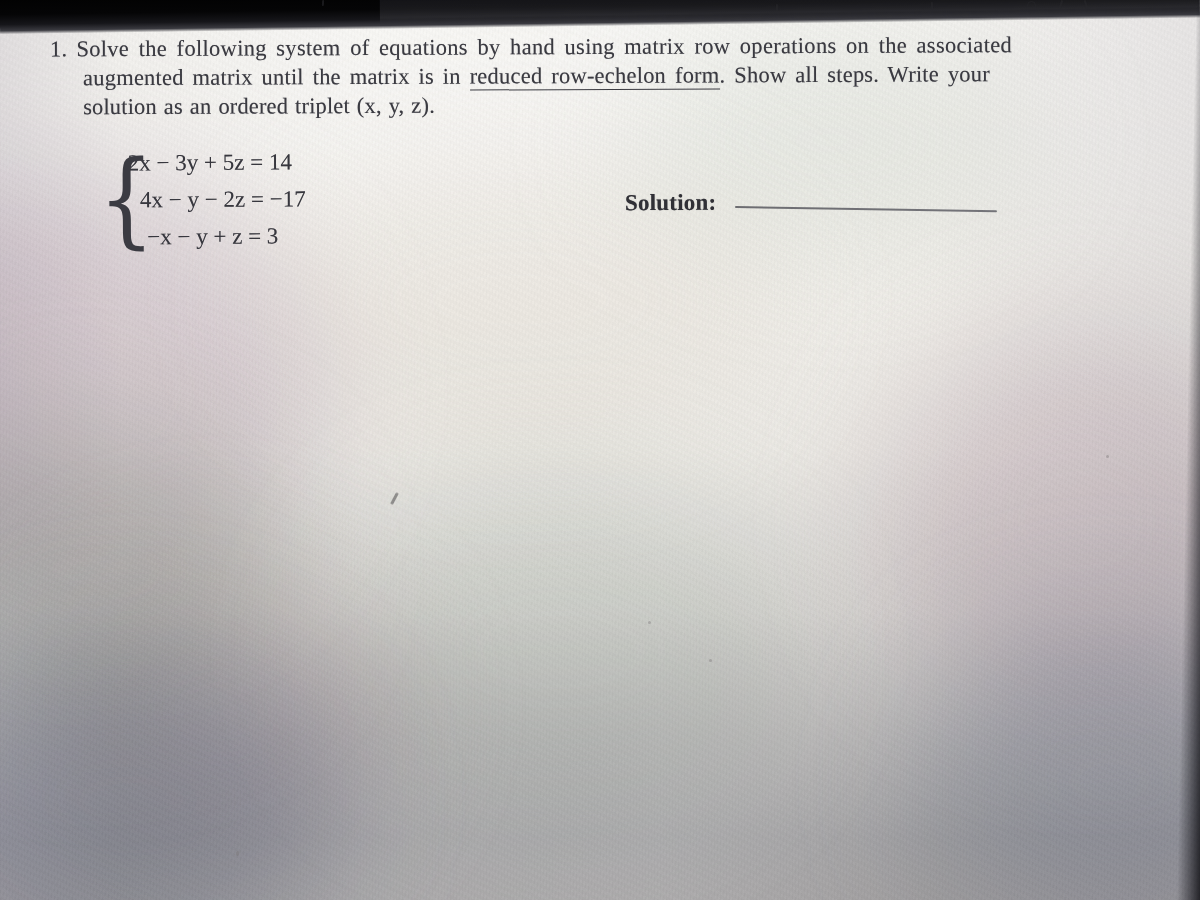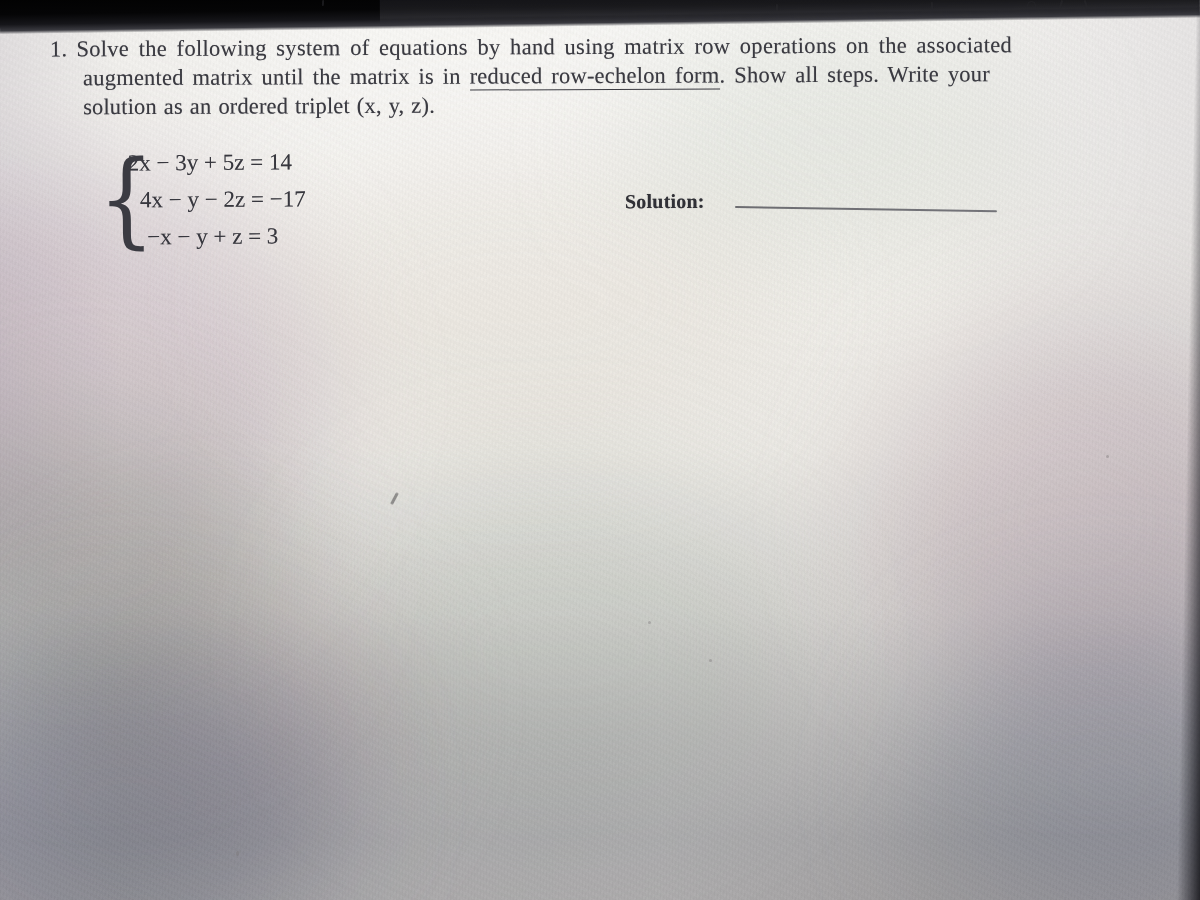--- a/index.html
+++ b/index.html
@@ -190,21 +190,21 @@
   .eq.e3 { margin-left: 19px; }
 
   
   .solution {
     position: absolute;
     left: 625px;
     top: 190px;
     transform: rotate(-0.3deg);
   }
   .sol-label {
-    font-size: 20px;
+    font-size: 23px;
     font-weight: bold;
     color: #303036;
     letter-spacing: 0.2px;
     text-shadow: 0 0 0.7px rgba(48,48,54,0.5);
     font-family: Liberation Serif, serif;
   }
   .answer-rule {
     position: absolute;
     left: 735px;
     top: 206px;

